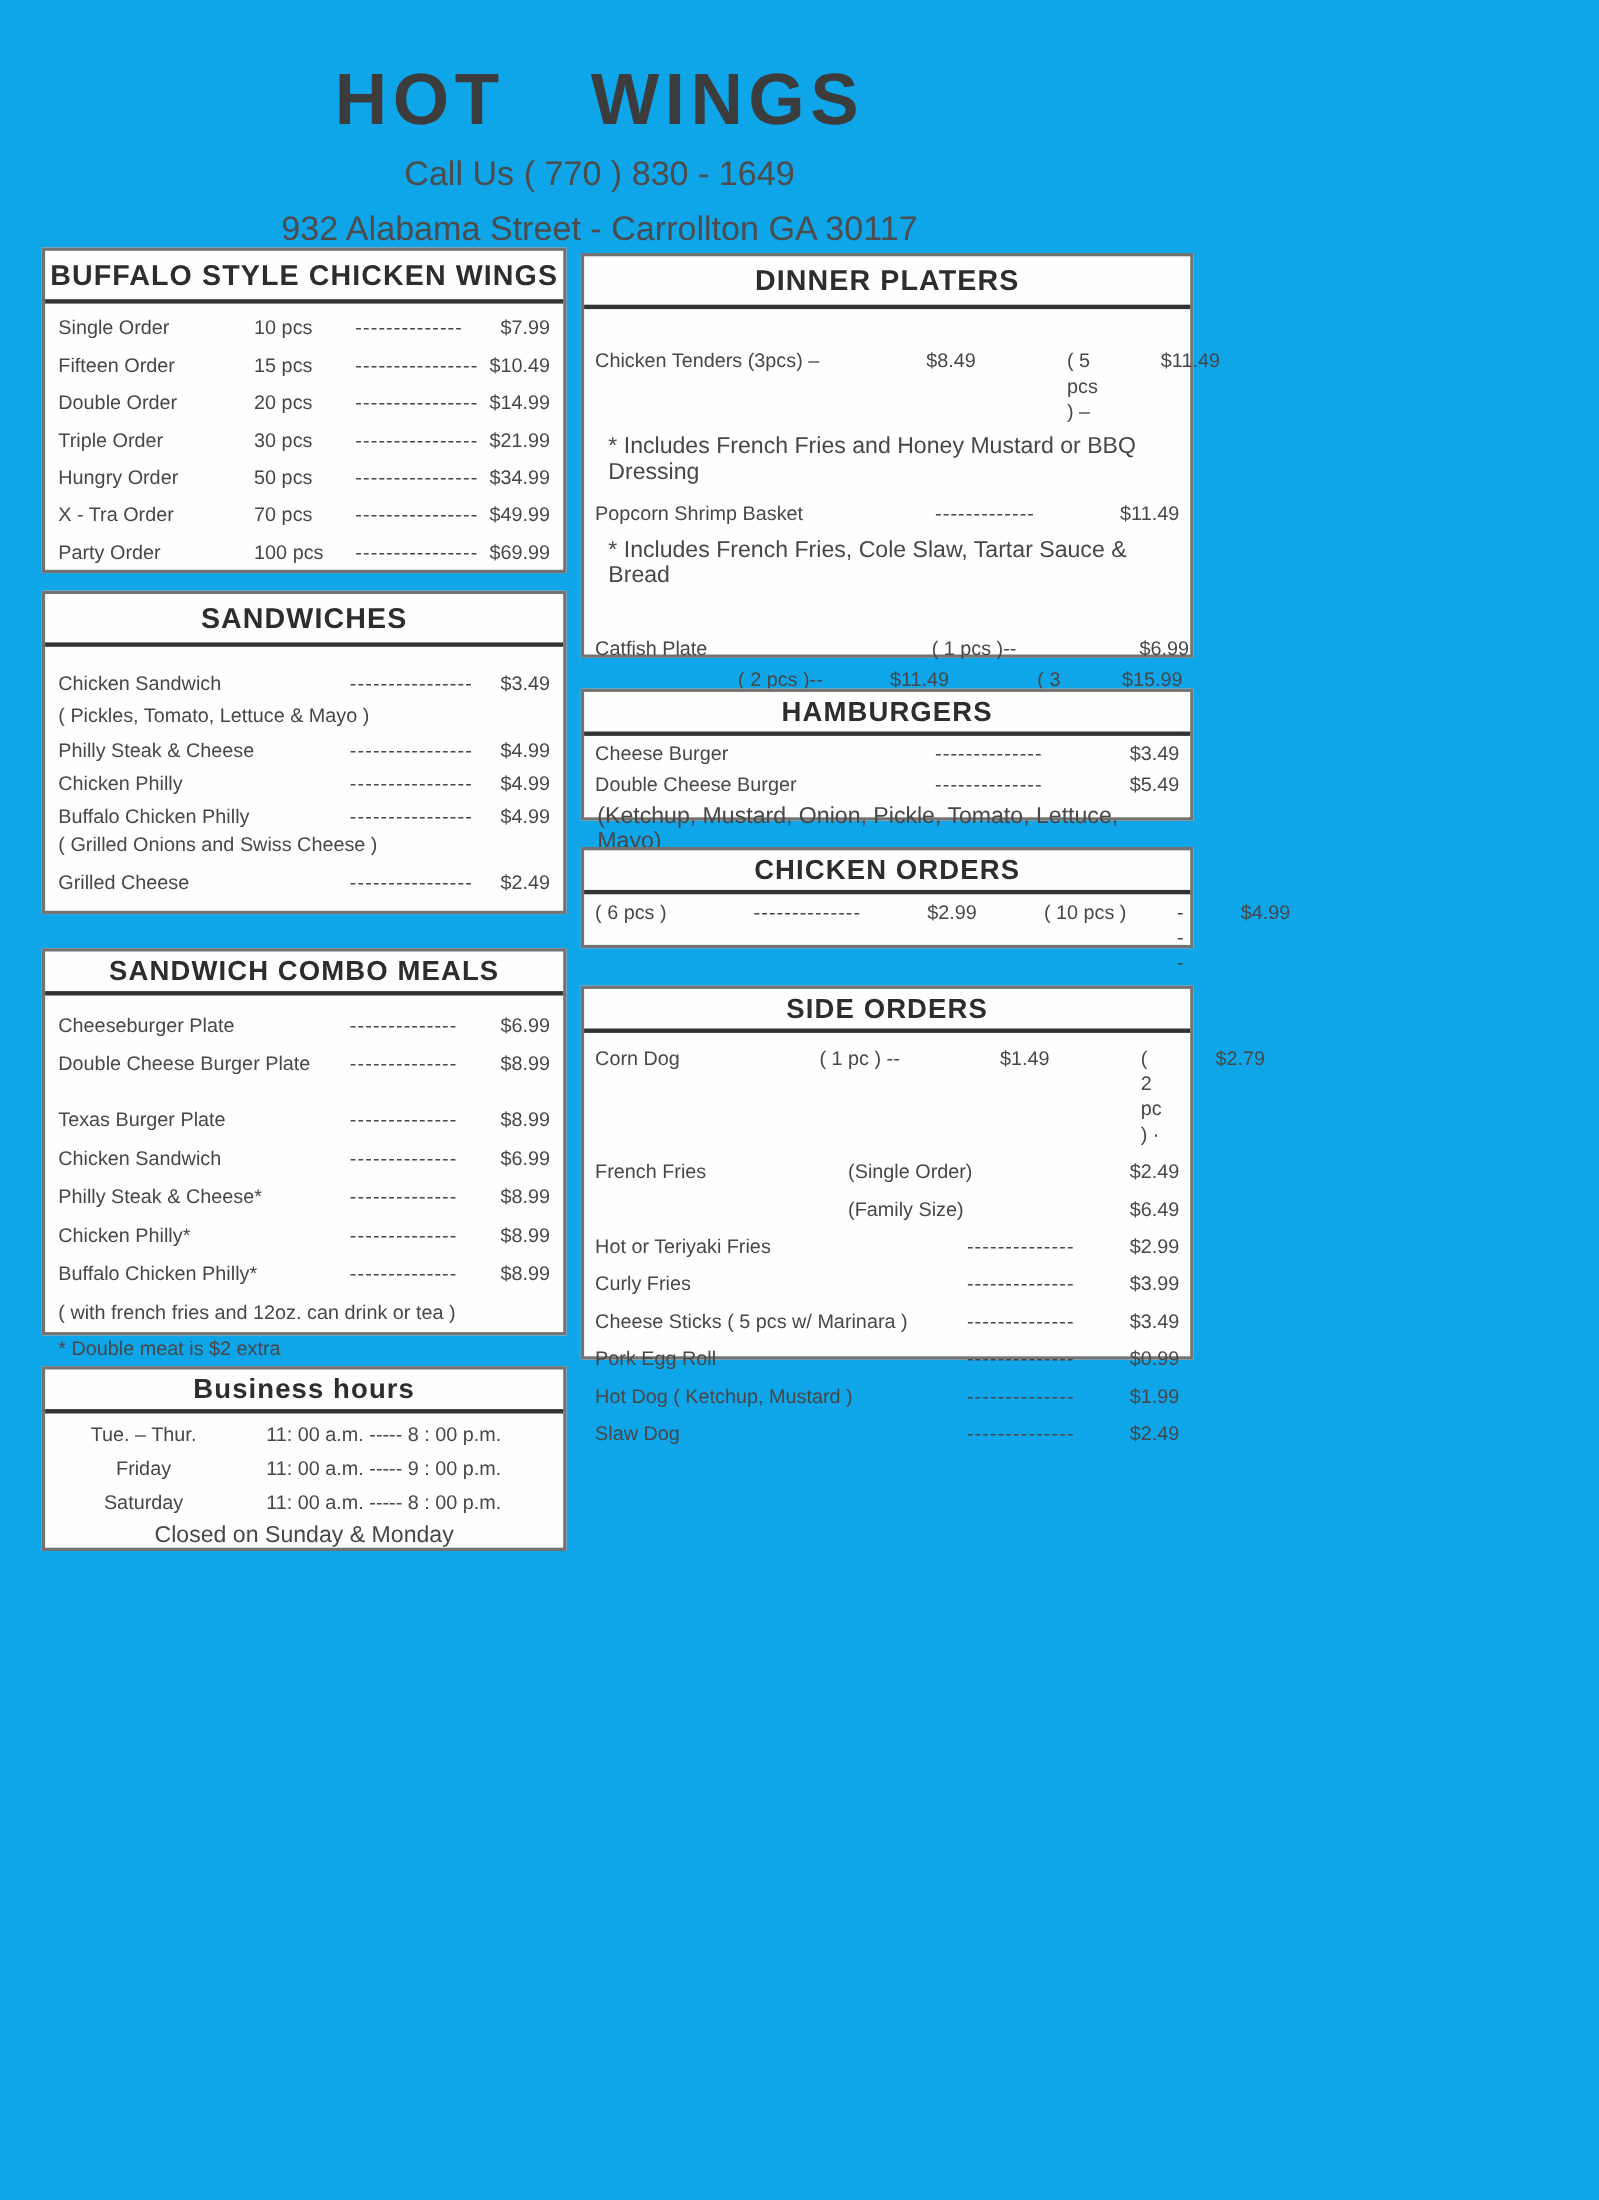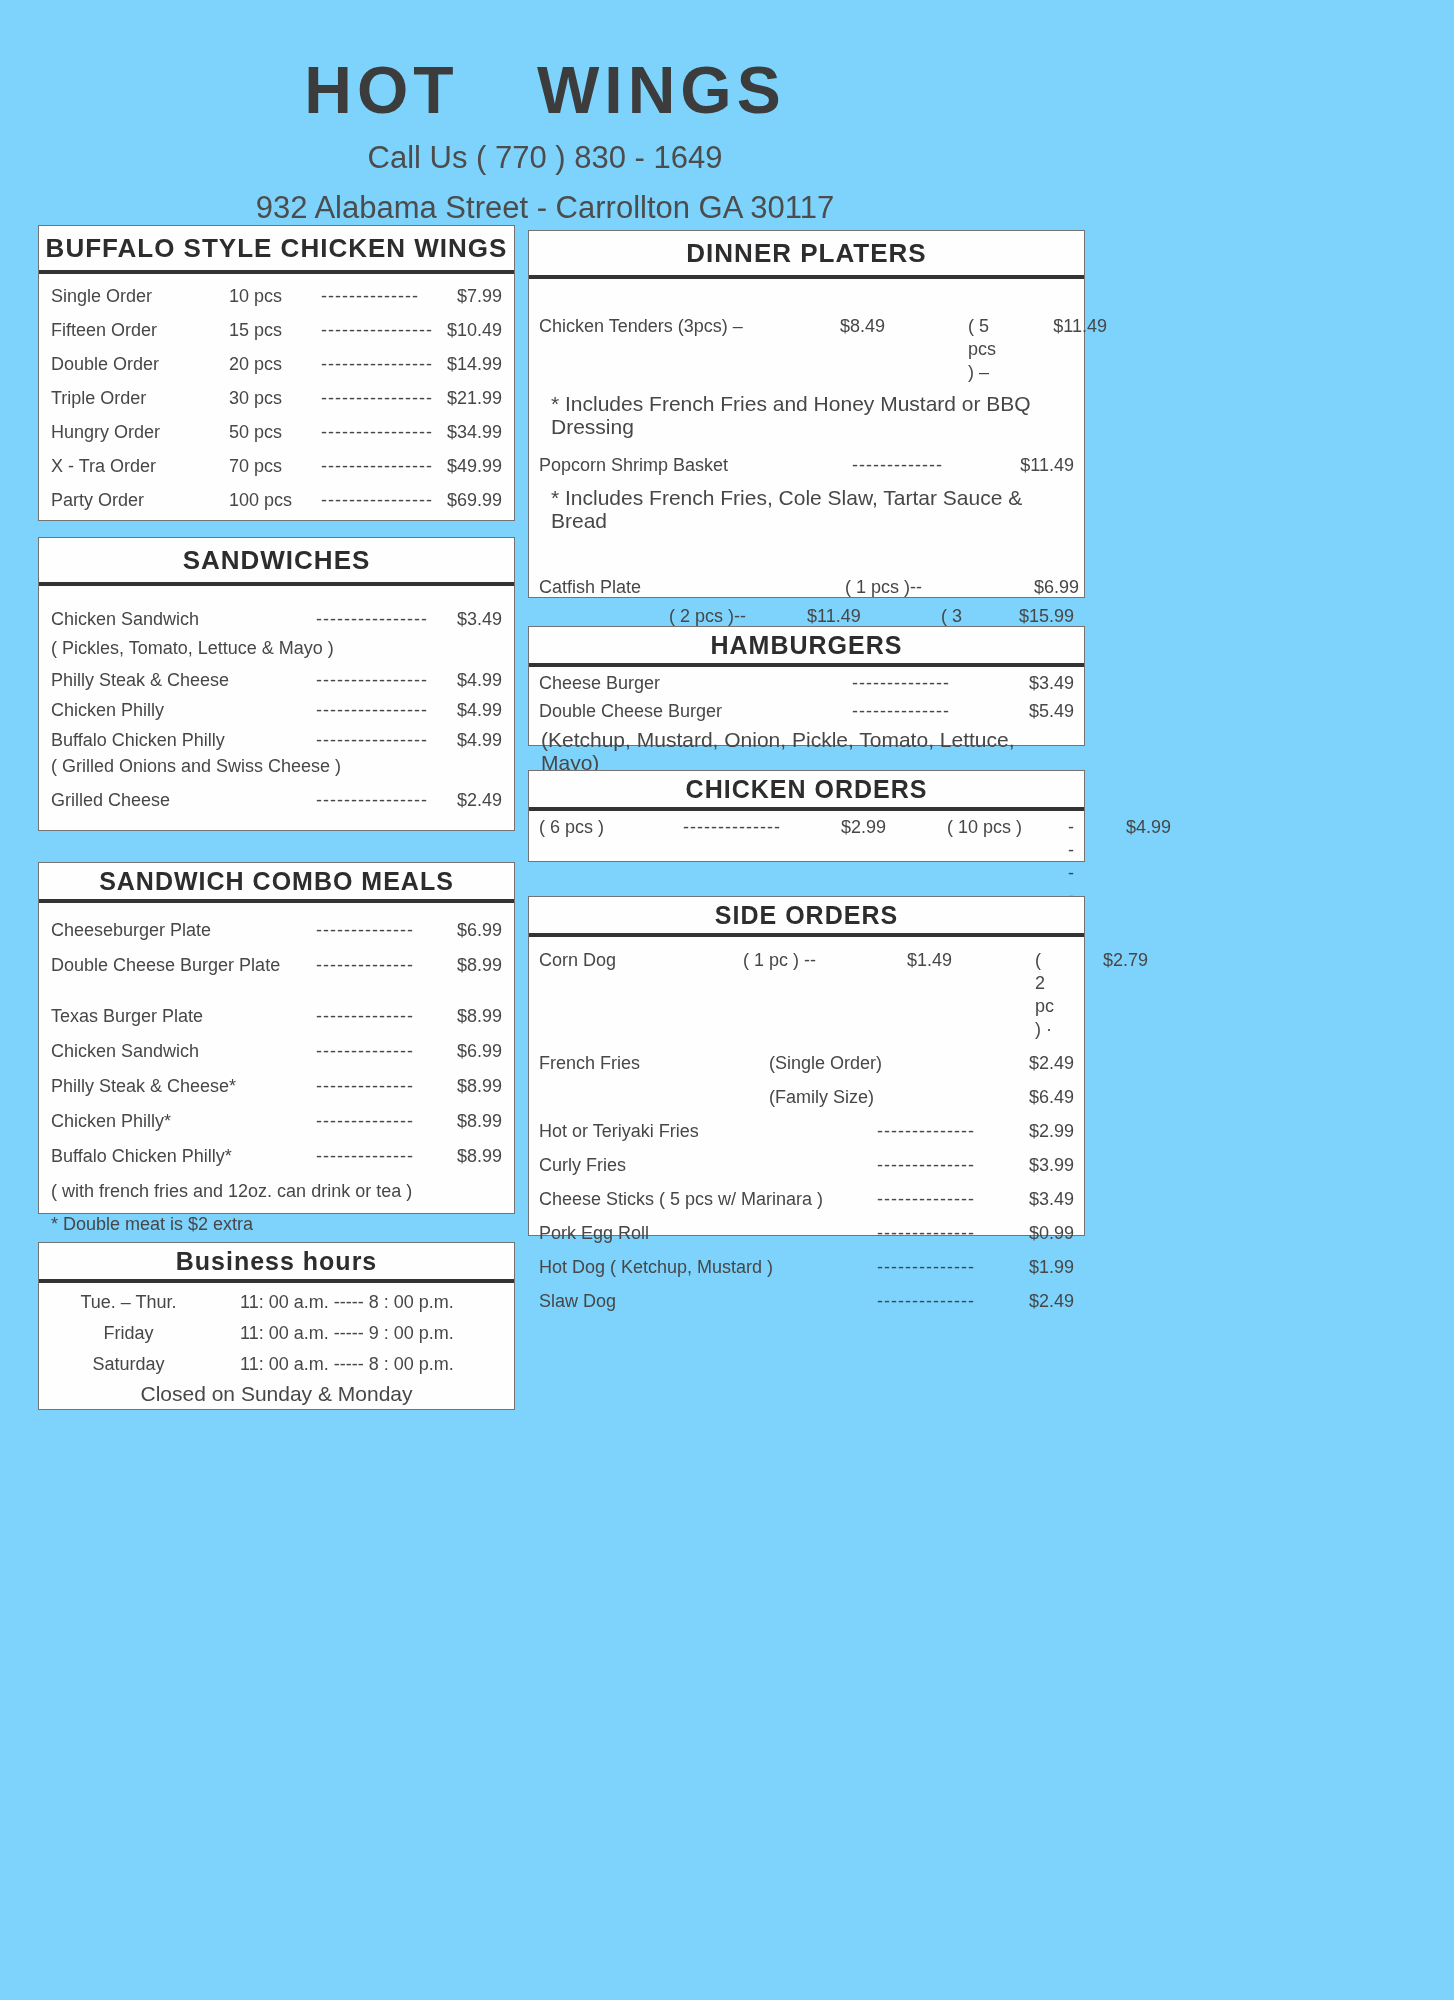--- a/index.html
+++ b/index.html
@@ -1,27 +1,27 @@
 <!DOCTYPE html>
 <html><head>
 <meta charset="utf-8">
 <style>
   html,body{margin:0;padding:0;background:#e8e8e8;}
   .page{
-    position:relative;width:1454px;height:2000px;background:#7dd3fc;
+    position:relative;width:1454px;height:2000px;background:#0ea5e9;
     font-family:"Liberation Sans", sans-serif;color:#474747;overflow:hidden;
   }
   .content{position:absolute;left:0;top:0;width:1090px;}
   .menu-title{
     margin-top:52px;text-align:center;font-size:66px;font-weight:900;color:#3c3c3c;
     letter-spacing:5px;word-spacing:55px;
   }
   .call-line{margin-top:12px;text-align:center;font-size:31px;color:#4c4c4c;}
   .addr-line{margin-top:14px;text-align:center;font-size:31px;color:#4c4c4c;}
-  .box{position:absolute;border:1px solid #737373;background:#fefefe;box-sizing:border-box;}
+  .box{position:absolute;border:3px solid #737373;background:#fefefe;box-sizing:border-box;}
   .hdr{
     border-bottom:4px solid #333333;text-align:center;font-weight:bold;color:#2d2d2d;
     font-size:26px;letter-spacing:1px;padding:7px 4px 6px 4px;
   }
   .hdr-sm{padding:4px 4px 3px 4px;font-size:25px;}
   .hdr-xs{padding:2px 4px 2px 4px;font-size:24px;}
   .row{display:flex;align-items:baseline;font-size:18px;line-height:23px;}
   
   .wrow{padding:0 12px;margin-top:11px;}
   .wname{flex:0 0 178px;}

